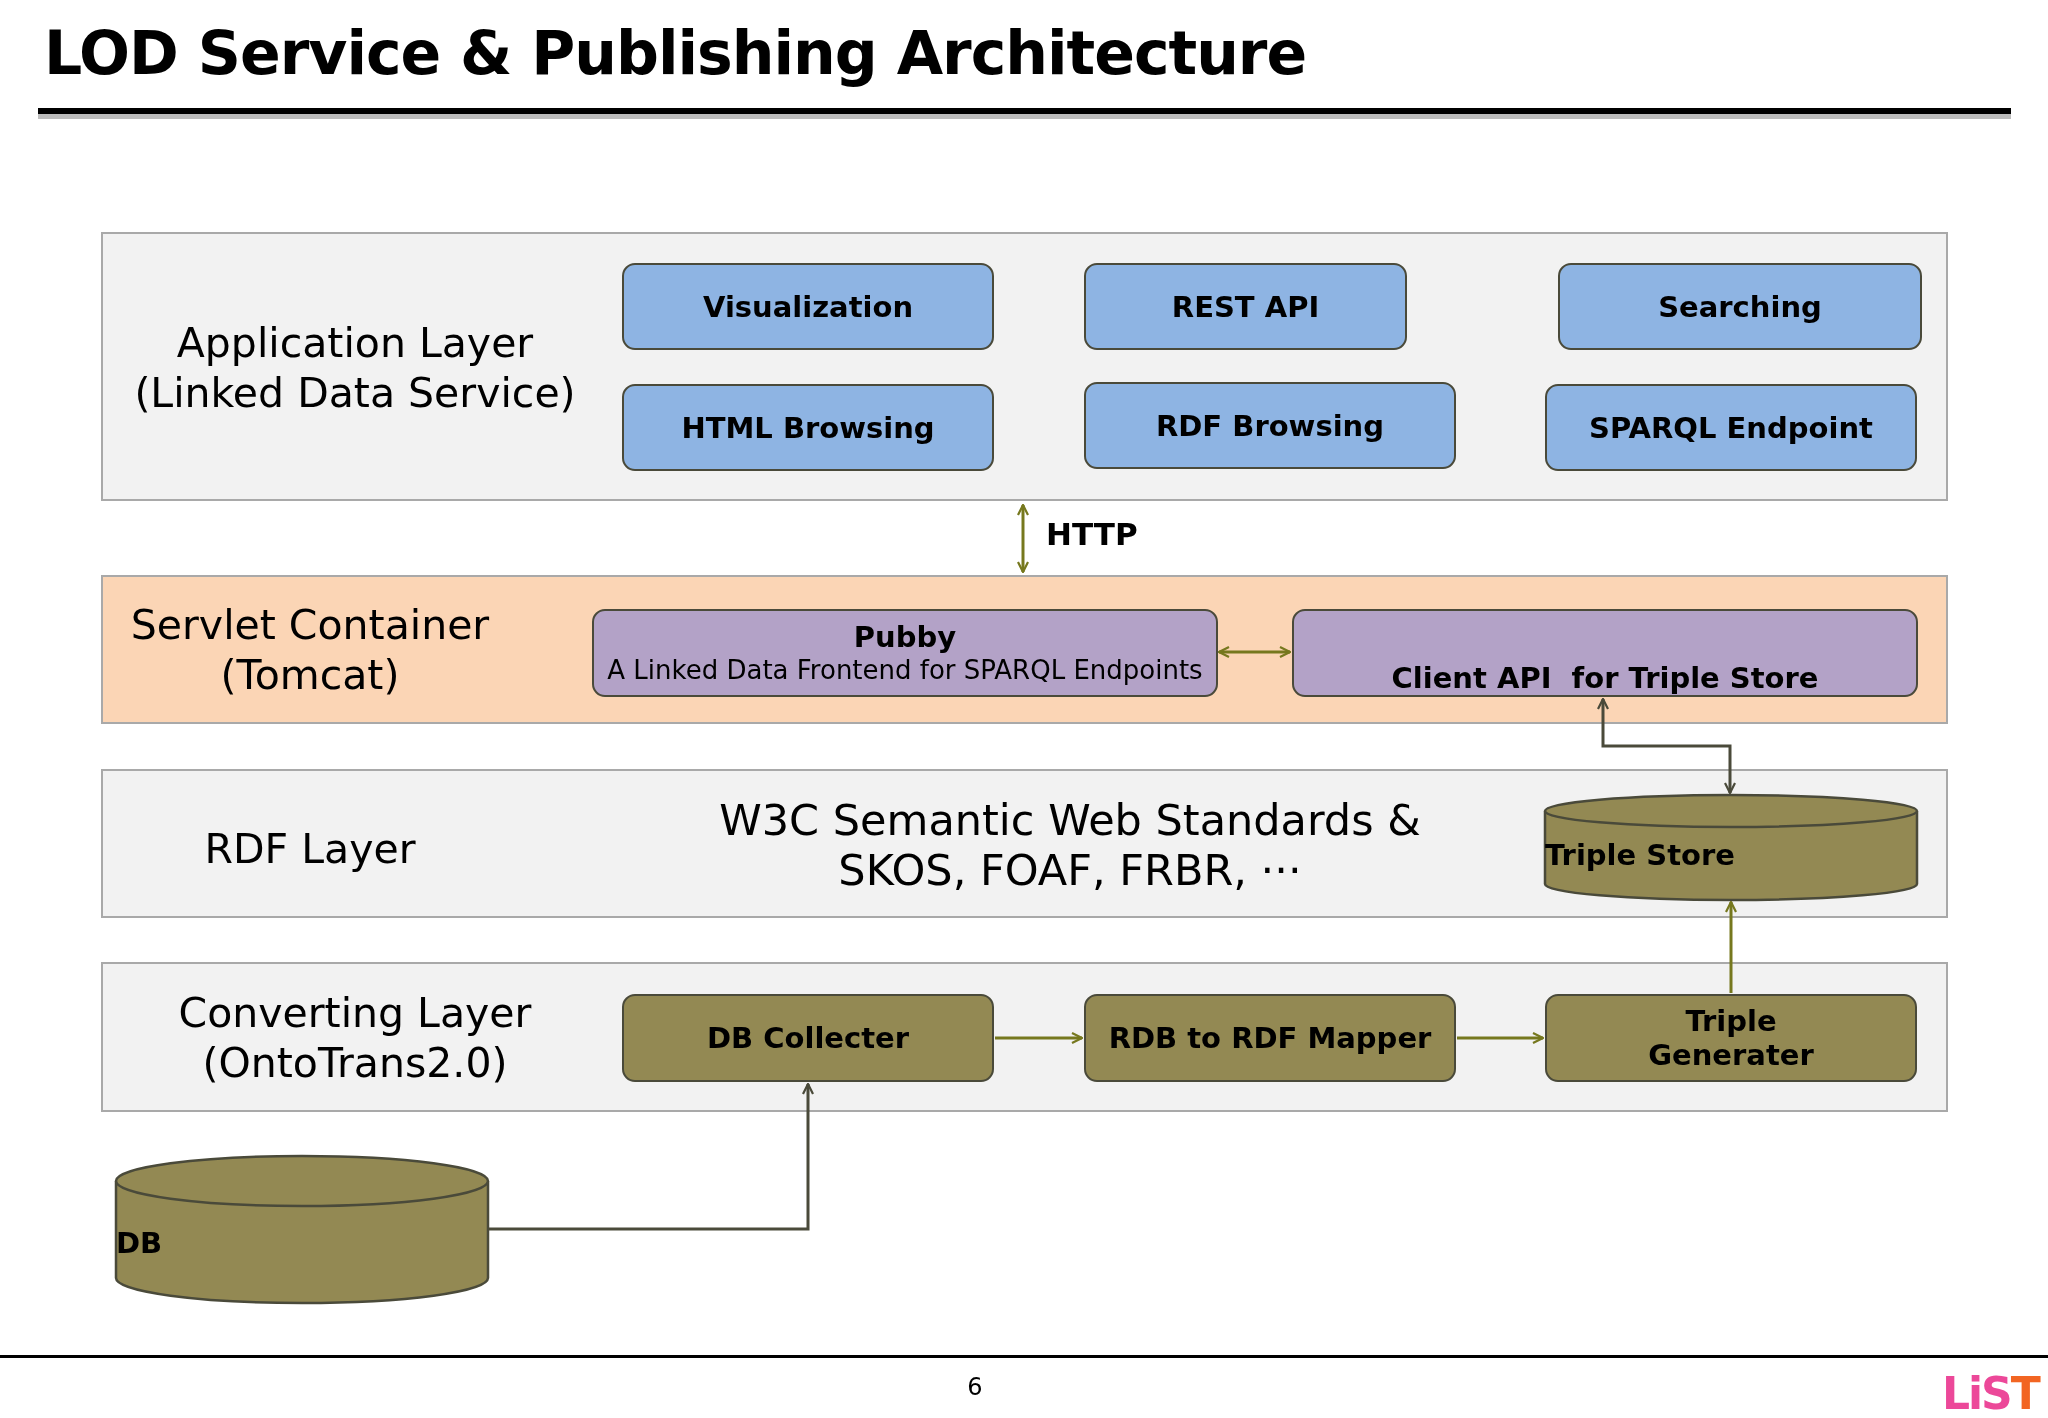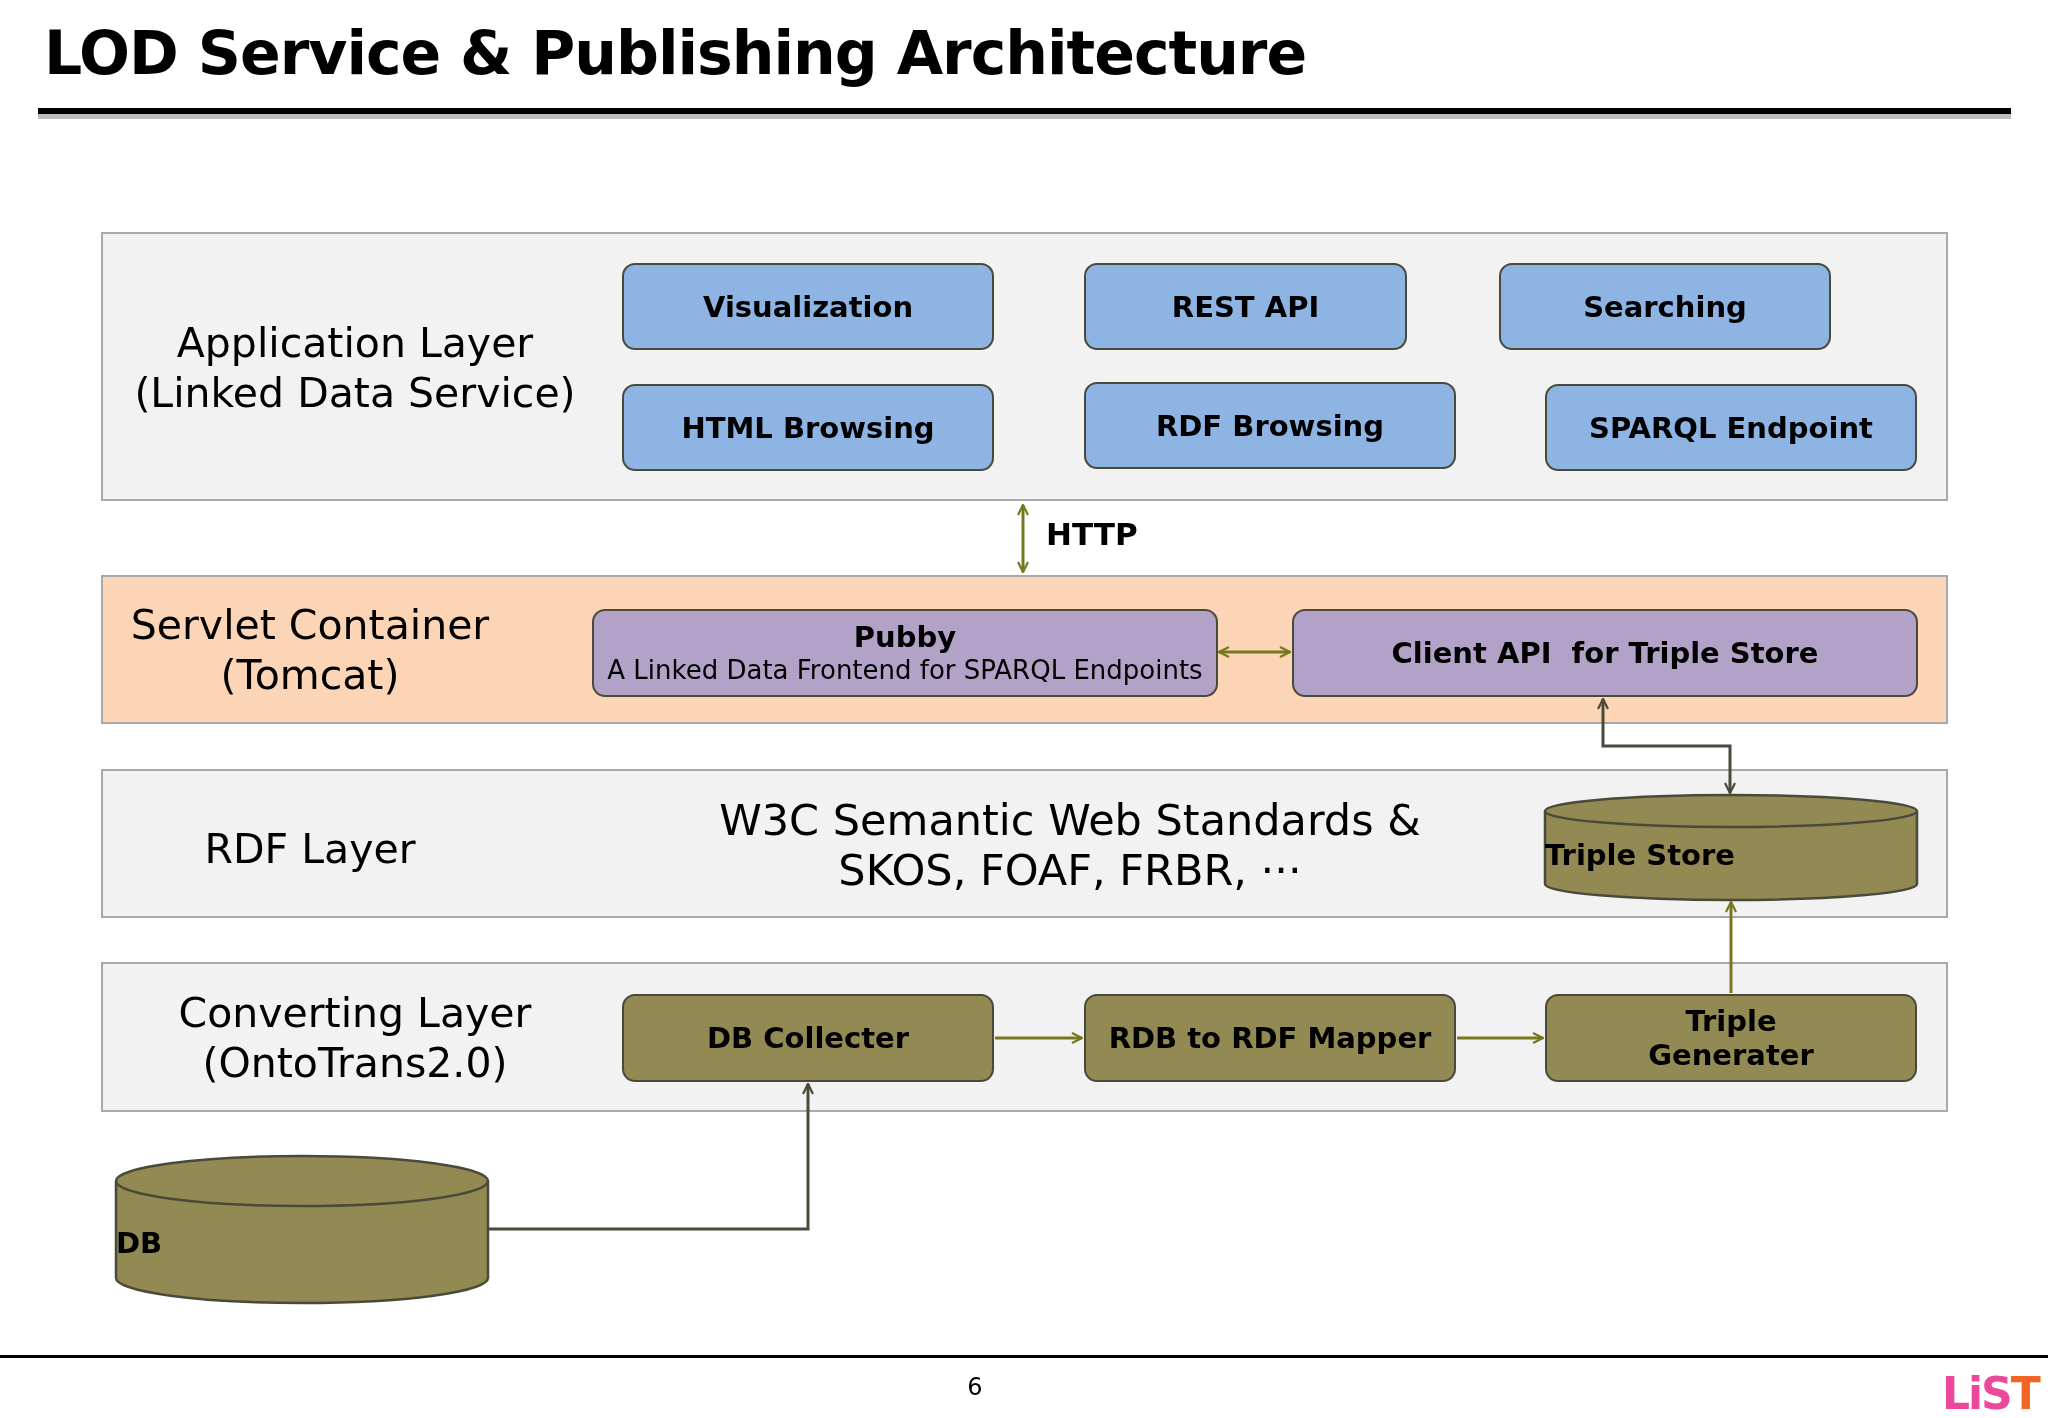--- a/index.html
+++ b/index.html
@@ -44,21 +44,21 @@
 <div class="layer" style="left:101px; top:232px; width:1847px; height:269px;"></div>
 <div class="layer-label" style="left:130px; top:318px; width:450px;">Application Layer
 (Linked Data Service)</div>
 
 <div class="box blue" style="left:622px; top:263px; width:372px; height:87px;">
     <span>Visualization</span>
   </div>
 <div class="box blue" style="left:1084px; top:263px; width:323px; height:87px;">
     <span>REST API</span>
   </div>
-<div class="box blue" style="left:1499px; top:263px; width:332px; height:87px;">
+<div class="box blue" style="left:1558px; top:263px; width:364px; height:87px;">
     <span>Searching</span>
   </div>
 <div class="box blue" style="left:622px; top:384px; width:372px; height:87px;">
     <span>HTML Browsing</span>
   </div>
 <div class="box blue" style="left:1084px; top:382px; width:372px; height:87px;">
     <span>RDF Browsing</span>
   </div>
 <div class="box blue" style="left:1545px; top:384px; width:372px; height:87px;">
     <span>SPARQL Endpoint</span>
@@ -67,21 +67,21 @@
 <div class="http" style="left:1046px; top:516px;">HTTP</div>
 
 <div class="layer servlet" style="left:101px; top:575px; width:1847px; height:149px;"></div>
 <div class="layer-label" style="left:110px; top:600px; width:400px;text-align:center;">Servlet Container
 (Tomcat)</div>
 
 <div class="box purple" style="left:592px; top:609px; width:626px; height:88px; flex-direction:column;">
   <span>Pubby</span>
   <span class="sub">A Linked Data Frontend for SPARQL Endpoints</span>
 </div>
-<div class="box purple" style="left:1292px; top:609px; width:626px; height:88px; white-space:pre;"><span>Client API  for Triple Store</span></div>
+<div class="box purple" style="left:1292px; top:609px; width:626px; height:88px; white-space:pre;align-items:flex-end;"><span>Client API  for Triple Store</span></div>
 
 <div class="layer" style="left:101px; top:769px; width:1847px; height:149px;"></div>
 <div class="layer-label" style="left:110px; top:824px; width:400px;">RDF Layer</div>
 <div class="mid-text" style="left:700px; top:795px; width:740px;">W3C Semantic Web Standards &amp;
 SKOS, FOAF, FRBR, ···</div>
 
 <div class="layer" style="left:101px; top:962px; width:1847px; height:150px;"></div>
 <div class="layer-label" style="left:130px; top:988px; width:450px;">Converting Layer
 (OntoTrans2.0)</div>
 

